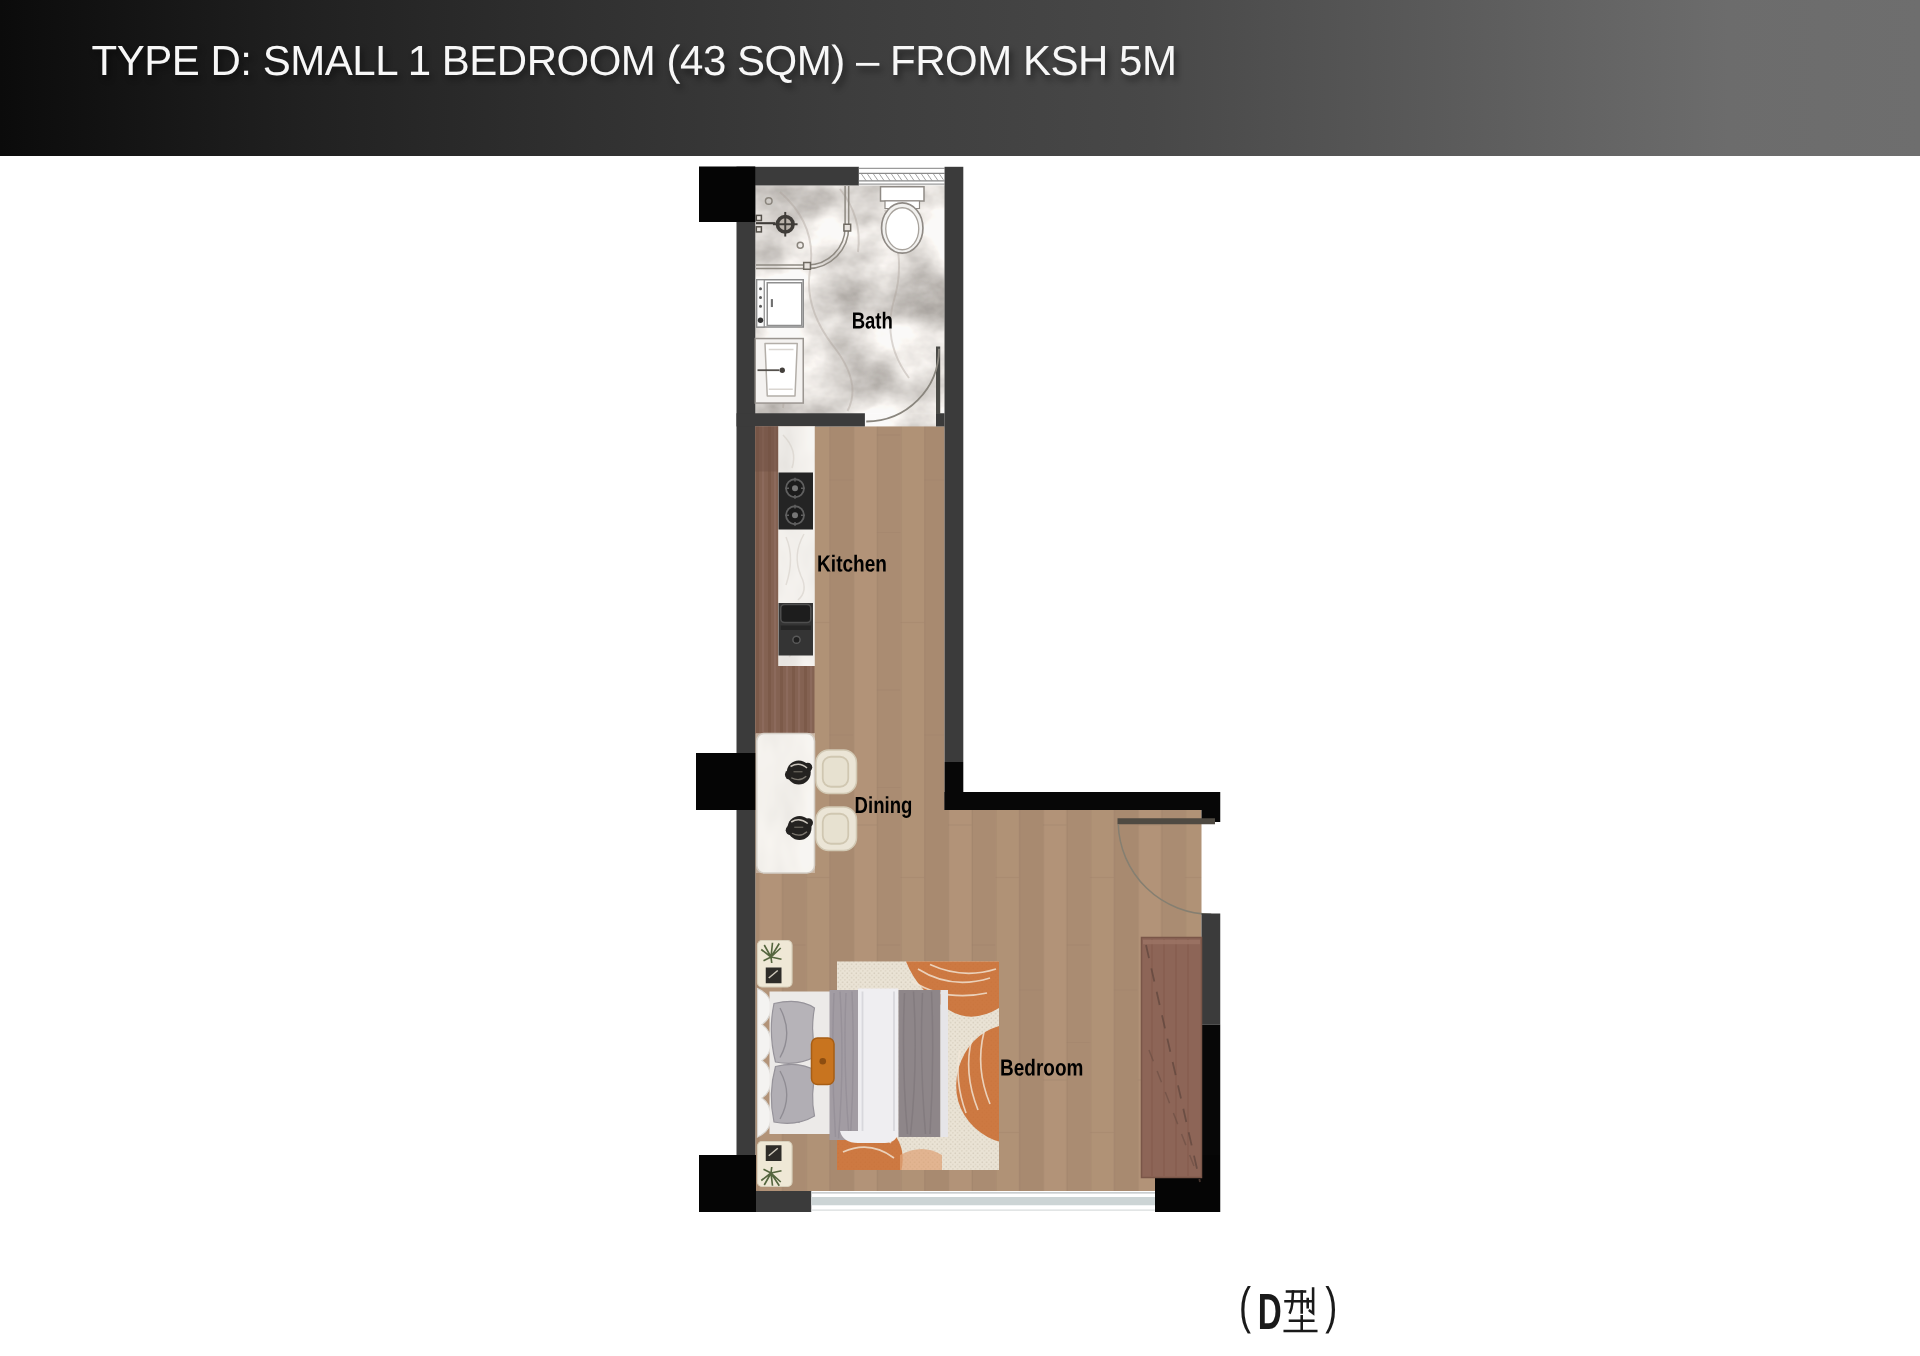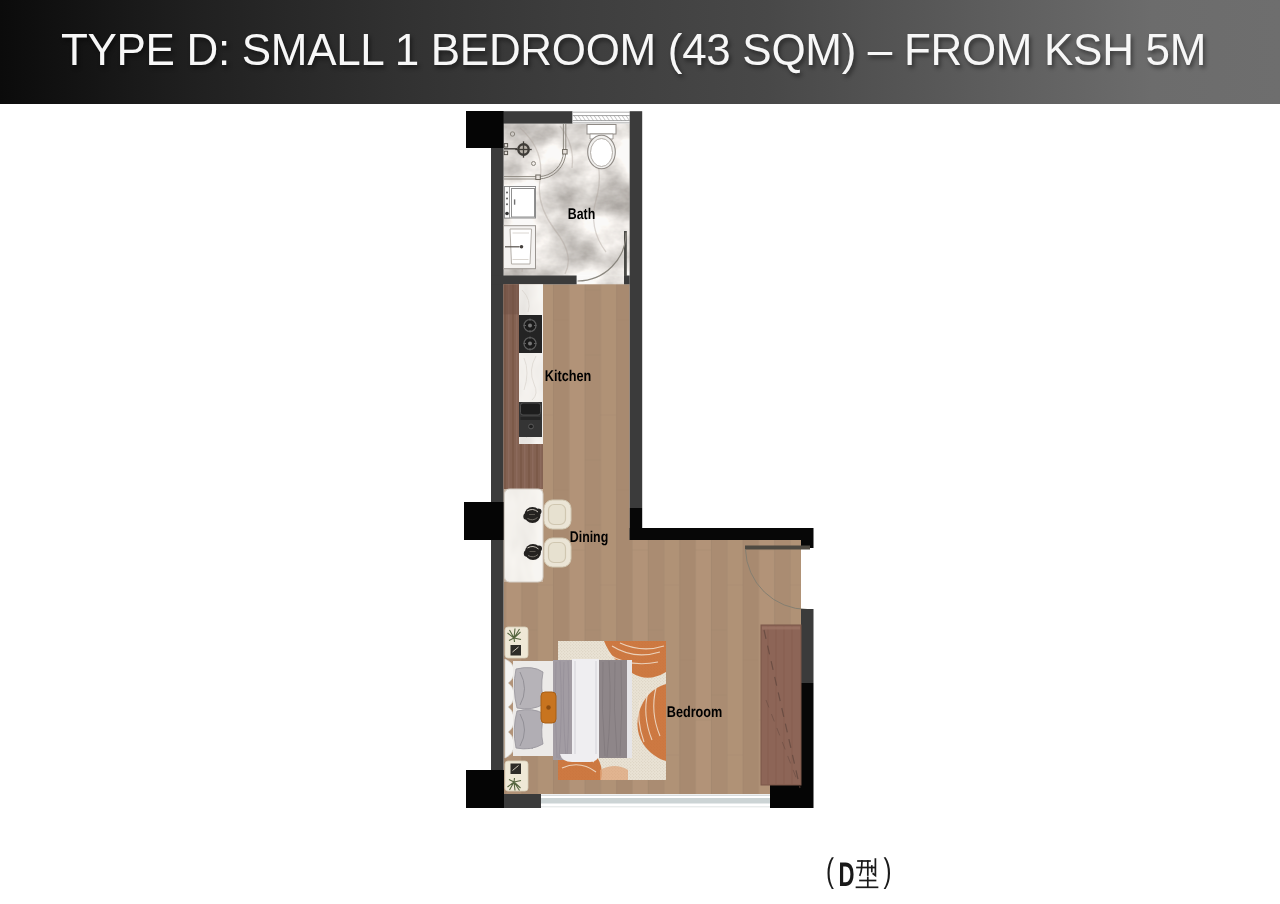--- a/index.html
+++ b/index.html
@@ -1,19 +1,19 @@
 <!DOCTYPE html>
 <html><head>
 <meta charset="utf-8">
 <style>
   html,body{margin:0;padding:0;background:#ffffff;width:1280px;height:904px;overflow:hidden;}
   body{font-family:"Liberation Sans",sans-serif;position:relative;}
   .banner{position:absolute;left:0;top:0;width:1280px;height:104px;
     background:linear-gradient(90deg,#0b0b0b 0%,#212121 16%,#303030 30%,#3d3d3d 44%,#484848 60%,#5f5f5f 79%,#6c6c6c 90%,#6e6e6e 100%);}
-  .banner-text{position:absolute;left:61px;top:25px;font-size:44px;color:#f7f7f7;
+  .banner-text{position:absolute;left:61px;top:25px;font-size:28px;color:#f7f7f7;
     letter-spacing:-0.32px;white-space:nowrap;transform:rotate(0.015deg);text-shadow:2px 3px 4px rgba(0,0,0,0.45);}
   svg{position:absolute;left:0;top:0;}
 </style>
 </head>
 <body>
 
 <div class="banner">
 
 <div class="banner-text">TYPE D: SMALL 1 BEDROOM (43 SQM) – FROM KSH 5M</div>
 </div>

